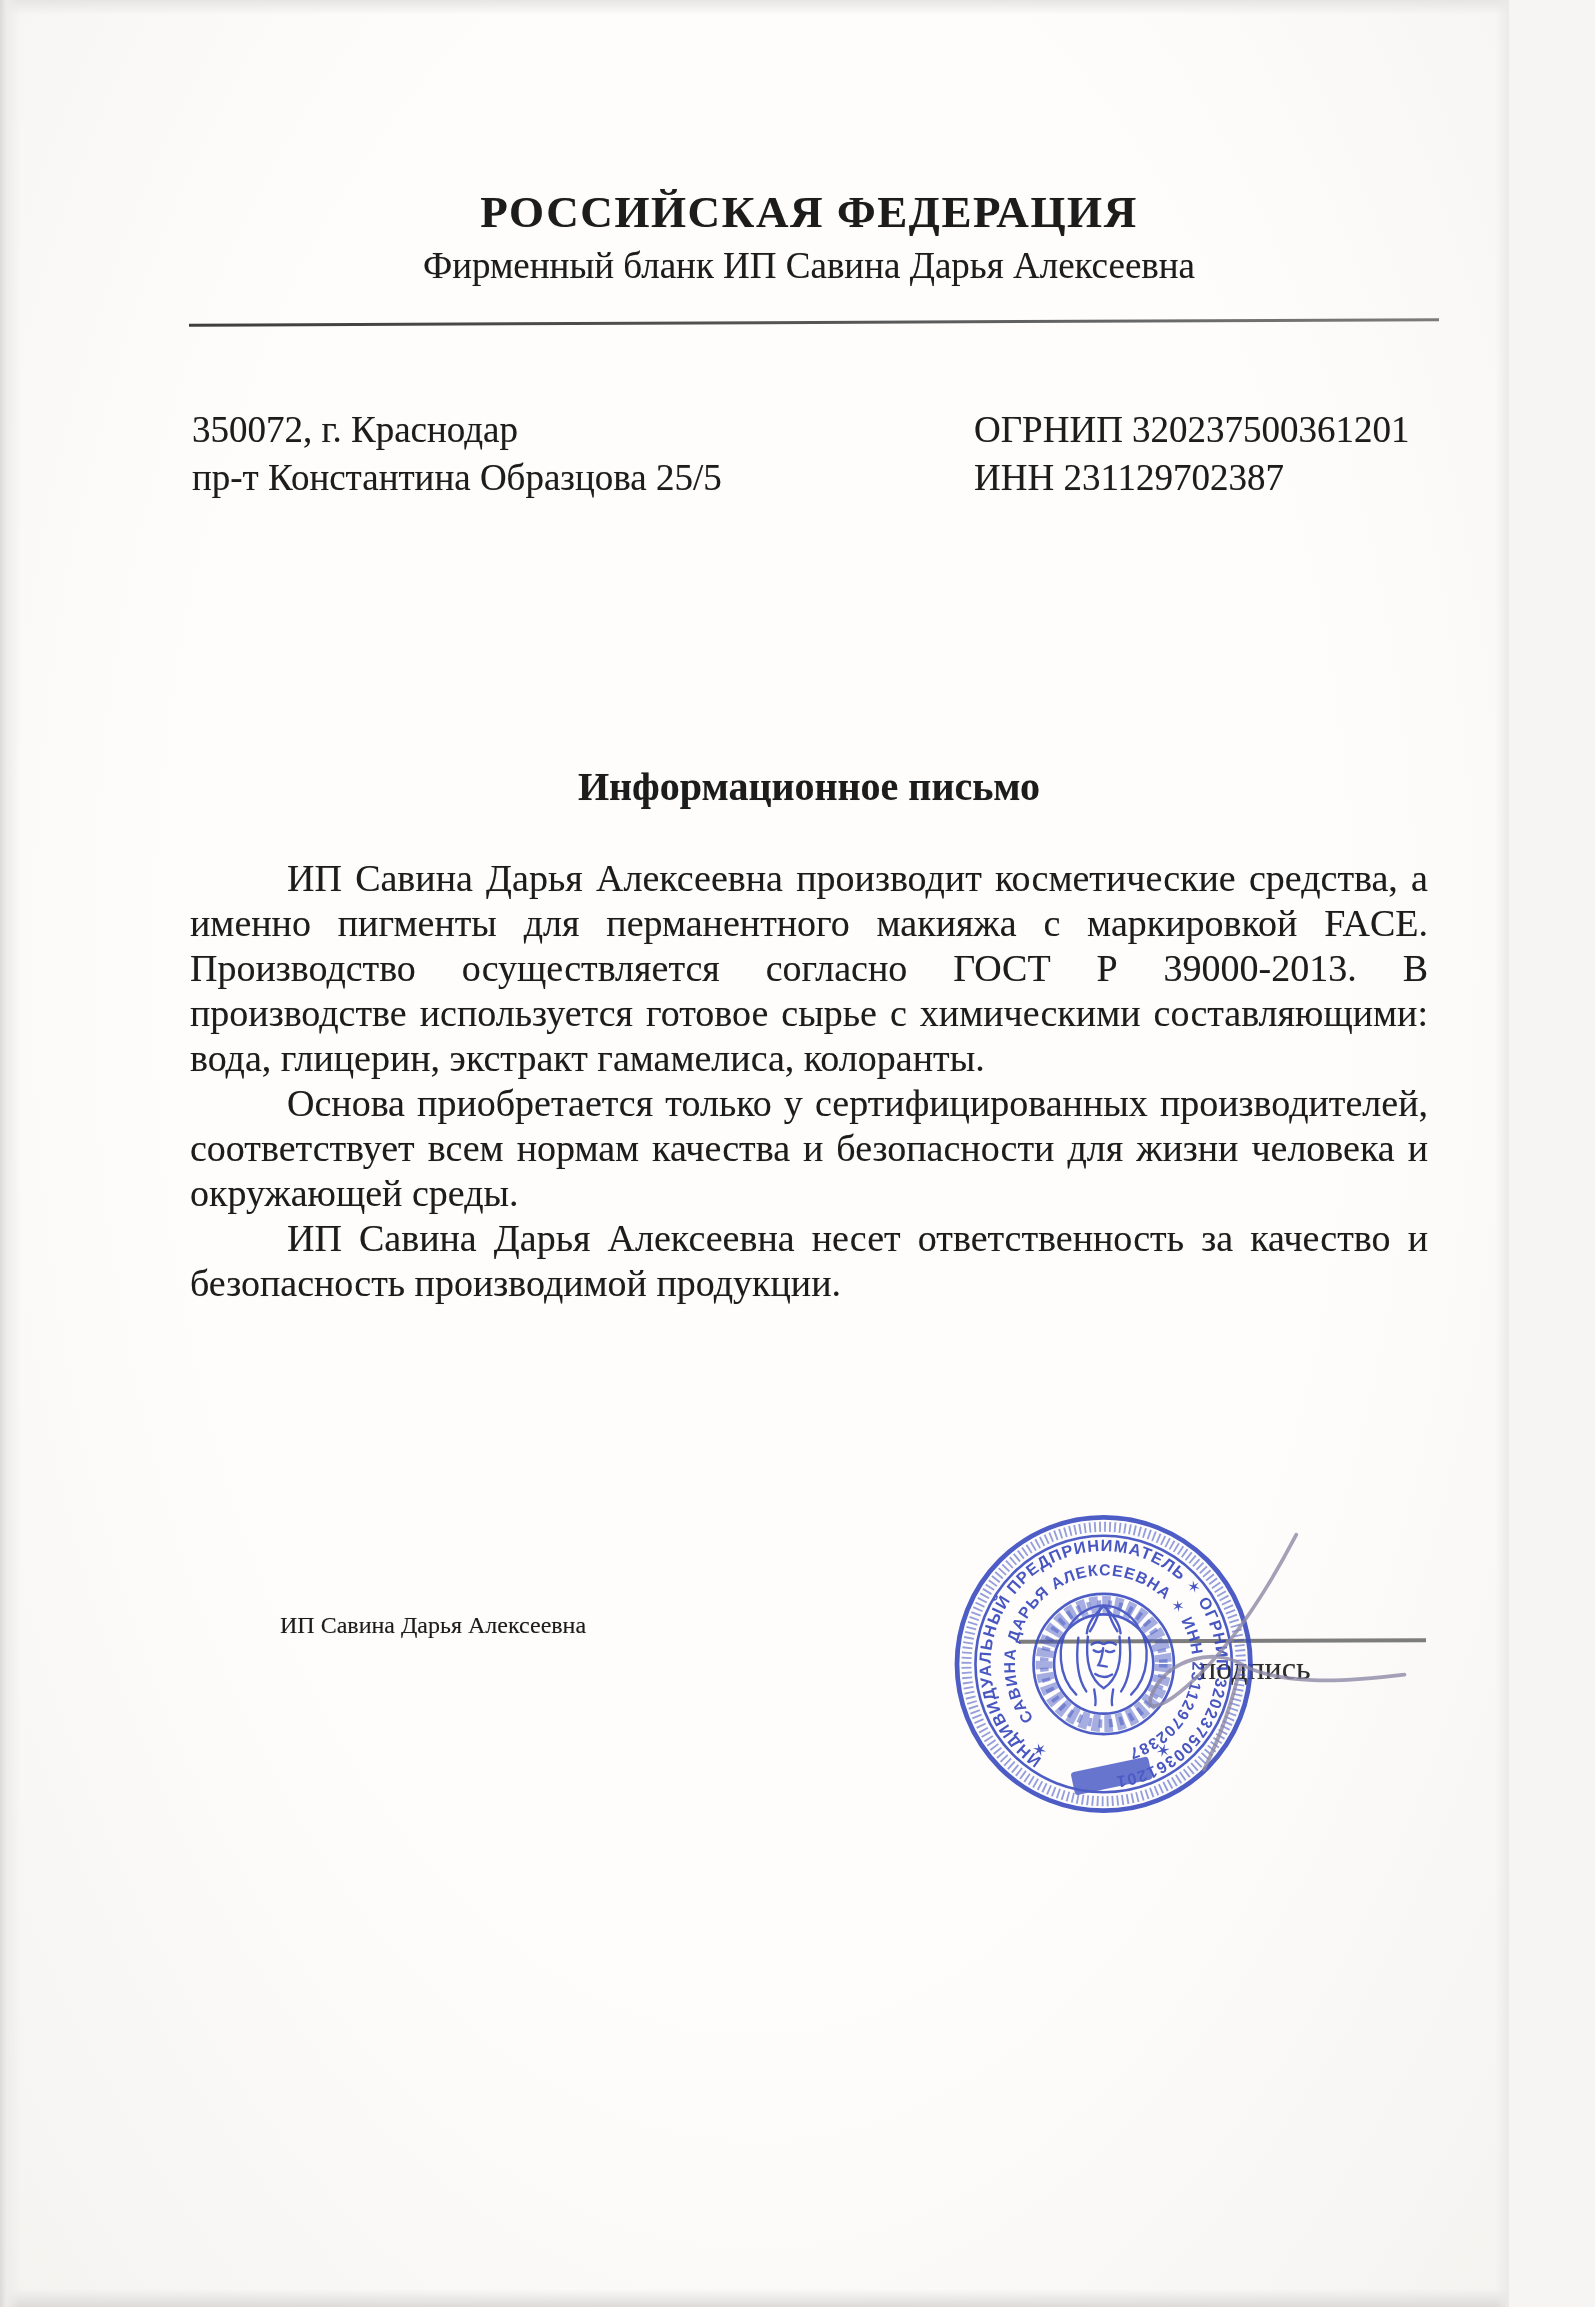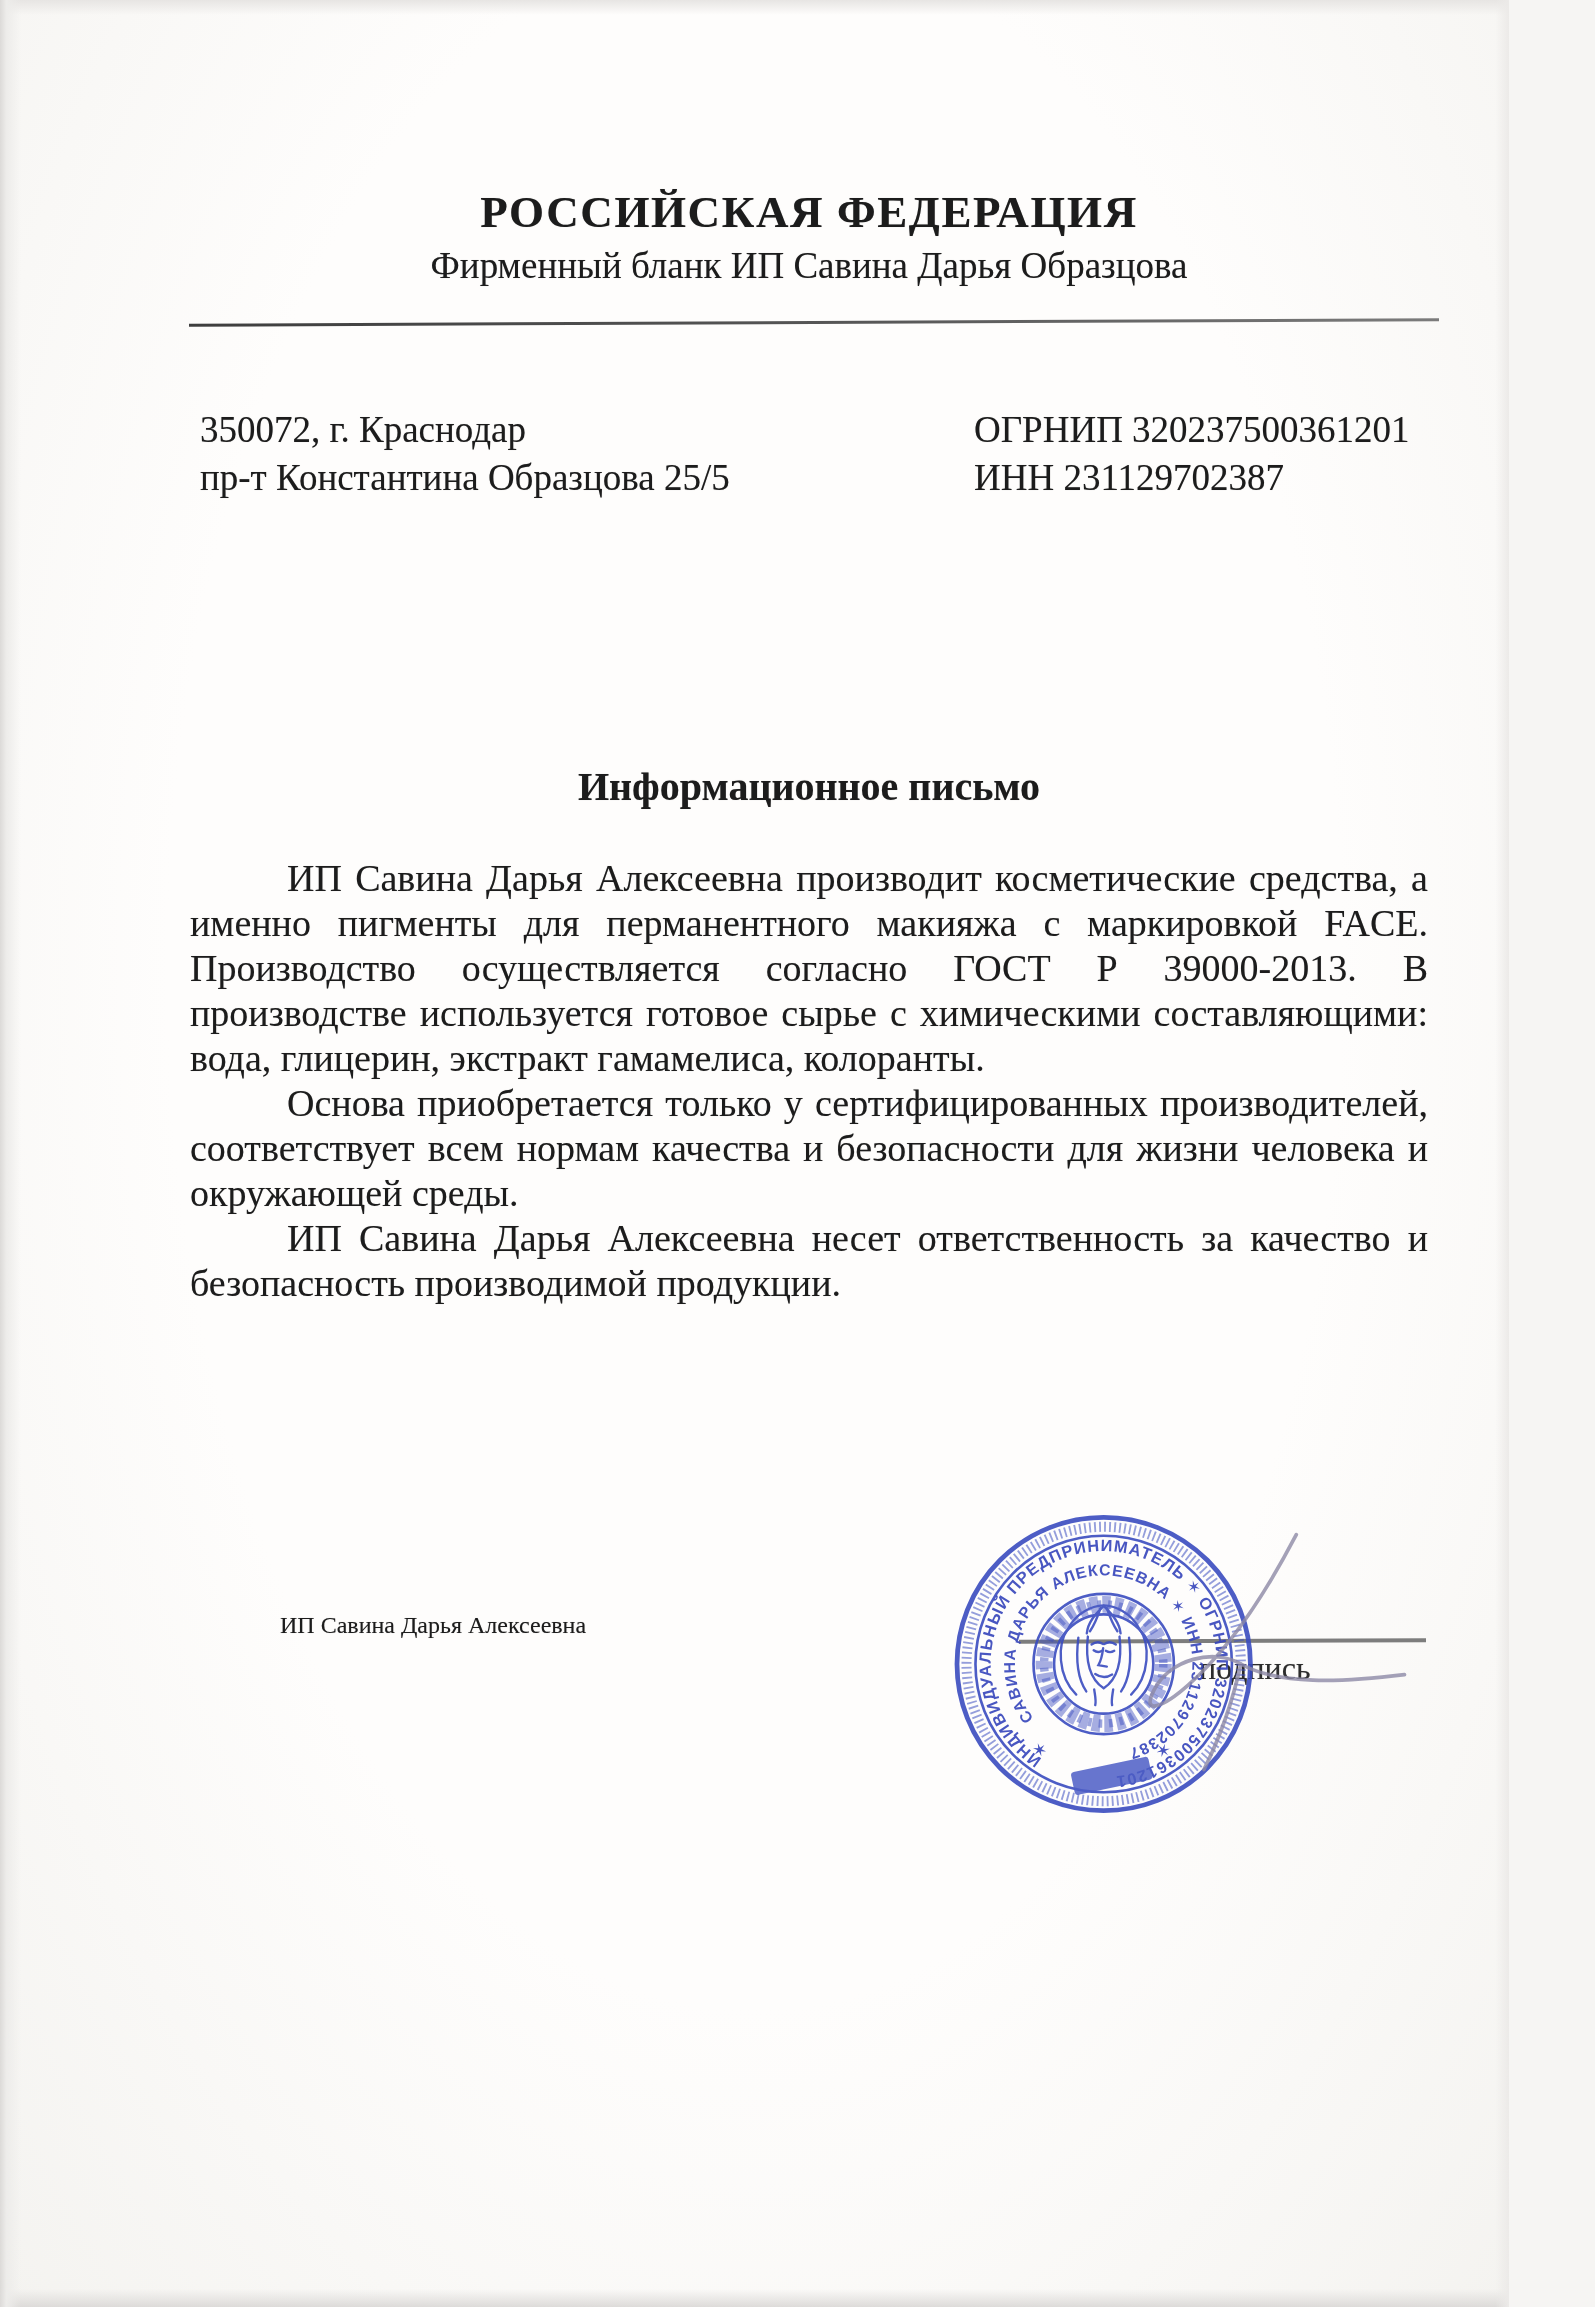--- a/index.html
+++ b/index.html
@@ -25,21 +25,21 @@
   }
   .doc-subtitle{
     left:190px;top:244px;width:1238px;text-align:center;
     font-size:37px;
   }
   .rule{
     position:absolute;left:189px;top:321px;width:1250px;height:3.2px;
     background:linear-gradient(90deg,#3e3e3e 0%,#585858 55%,#7b7b7b 100%);
     transform:rotate(-0.25deg);
   }
-  .req-left{left:200px;}
+  .req-left{left:192px;}
   .req-right{left:974px;}
   .req-l1{top:408px;font-size:37px;}
   .req-l2{top:456px;font-size:37px;}
   .letter-title{
     left:190px;top:763px;width:1238px;text-align:center;
     font-size:40px;font-weight:bold;
   }
   .body-text{
     position:absolute;left:190px;top:856px;width:1238px;
     font-size:38px;line-height:45px;text-align:justify;
@@ -56,21 +56,21 @@
     position:absolute;left:919px;top:1479px;width:686px;height:370px;z-index:3;
   }
 </style>
 </head>
 <body>
 
 <div class="page">
 
   <div class="txt doc-title">РОССИЙСКАЯ ФЕДЕРАЦИЯ</div>
 
-  <div class="txt doc-subtitle">Фирменный бланк ИП Савина Дарья Образцова</div>
+  <div class="txt doc-subtitle">Фирменный бланк ИП Савина Дарья Алексеевна</div>
 
   <div class="rule"></div>
 
   <div class="txt req-left req-l1">350072, г. Краснодар</div>
   <div class="txt req-left req-l2">пр-т Константина Образцова 25/5</div>
   <div class="txt req-right req-l1">ОГРНИП 320237500361201</div>
   <div class="txt req-right req-l2">ИНН 231129702387</div>
 
   <div class="txt letter-title">Информационное письмо</div>
 

